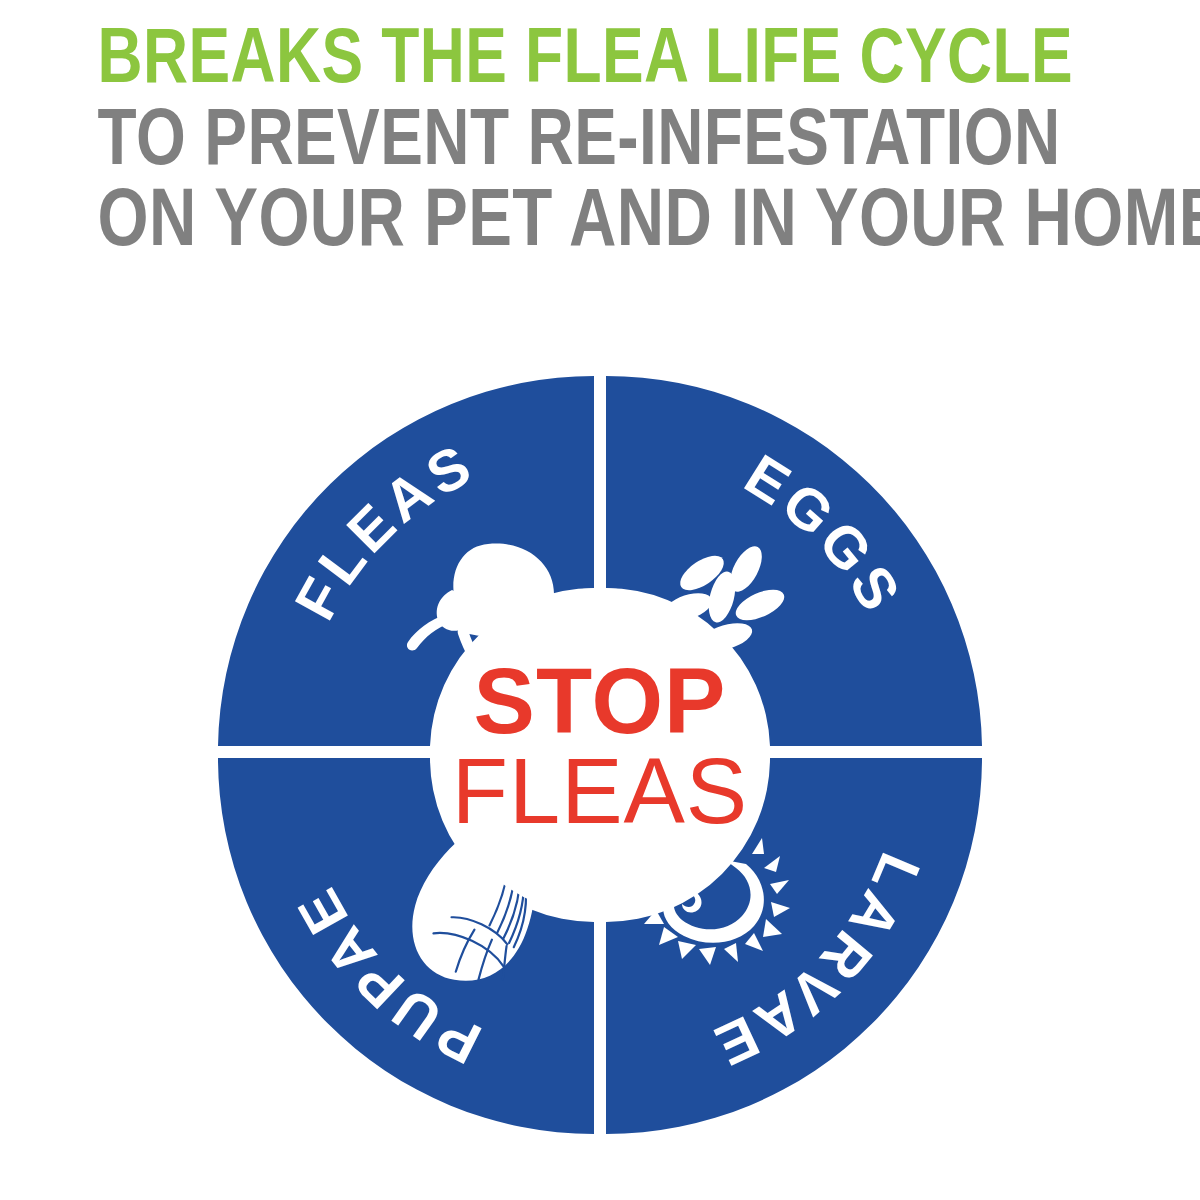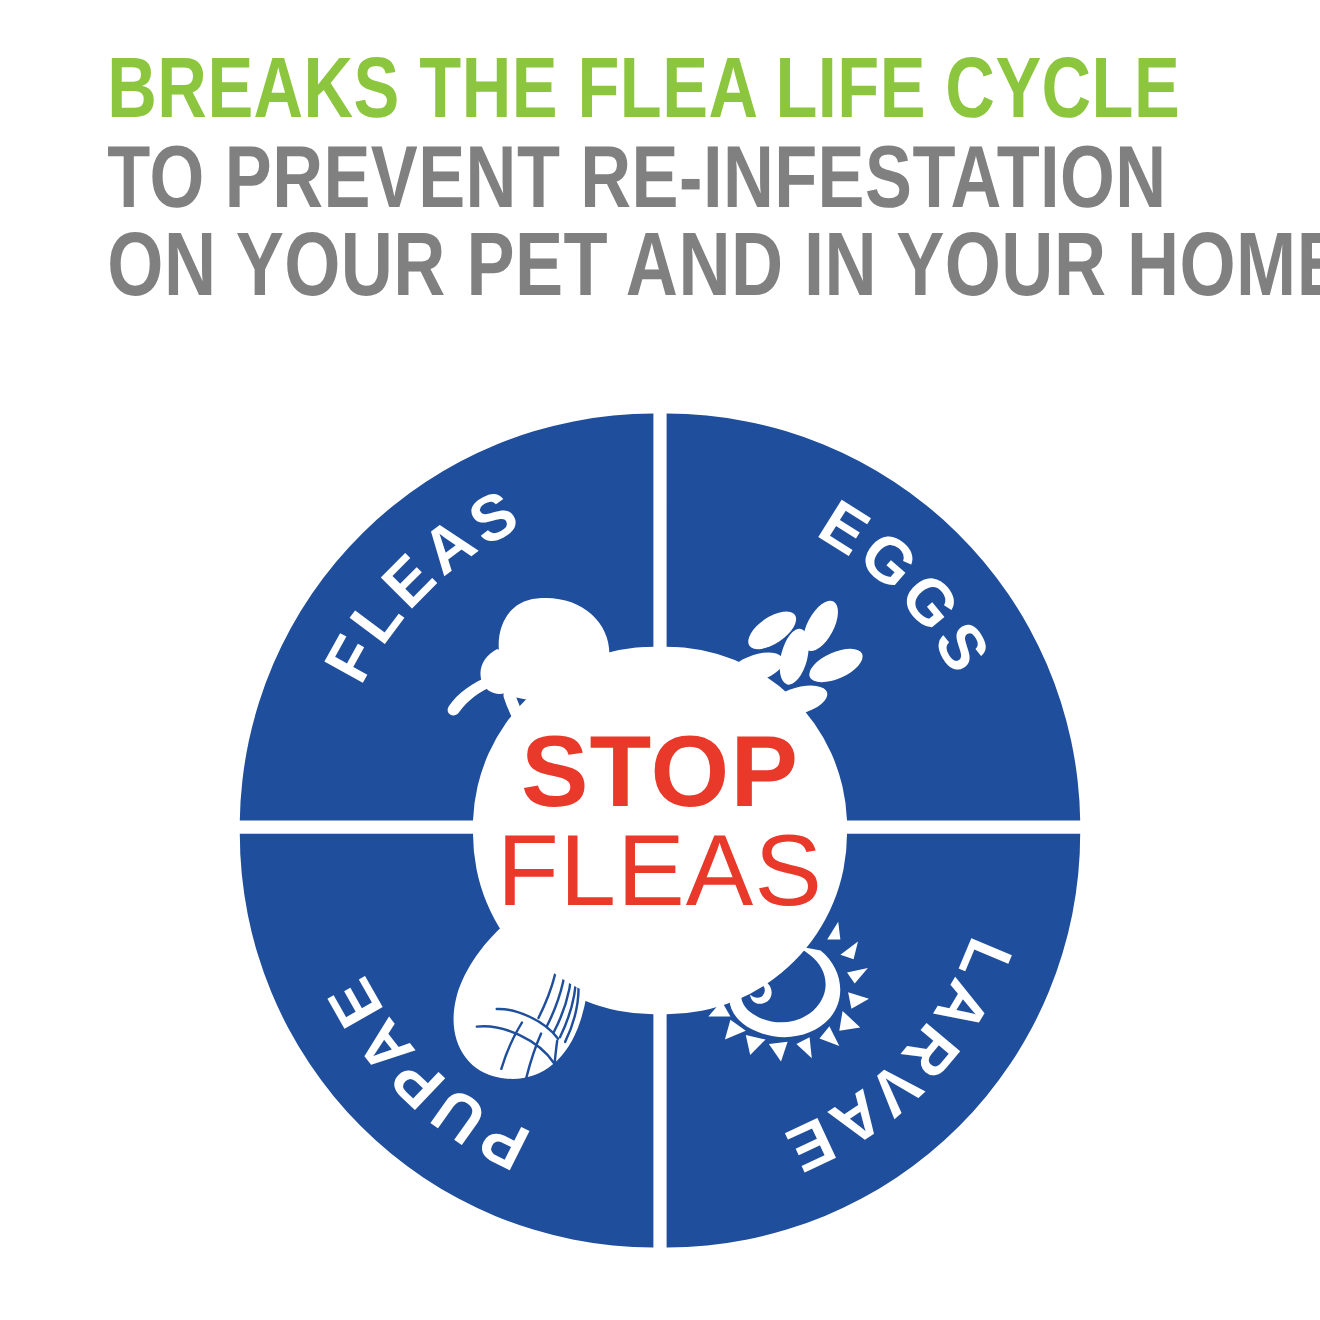--- a/index.html
+++ b/index.html
@@ -17,21 +17,21 @@
   .page {
     position: relative;
     width: 1200px;
     height: 1200px;
     background: #ffffff;
   }
 
   
   .headline {
     position: absolute;
-    top: 44px;
+    top: 20px;
     left: 0;
     width: 976px;
     text-align: left;
   }
   .headline-line {
     display: block;
     font-family: "Liberation Sans Narrow", "Liberation Sans", sans-serif;
     font-weight: bold;
     text-transform: uppercase;
     line-height: 0.92;

